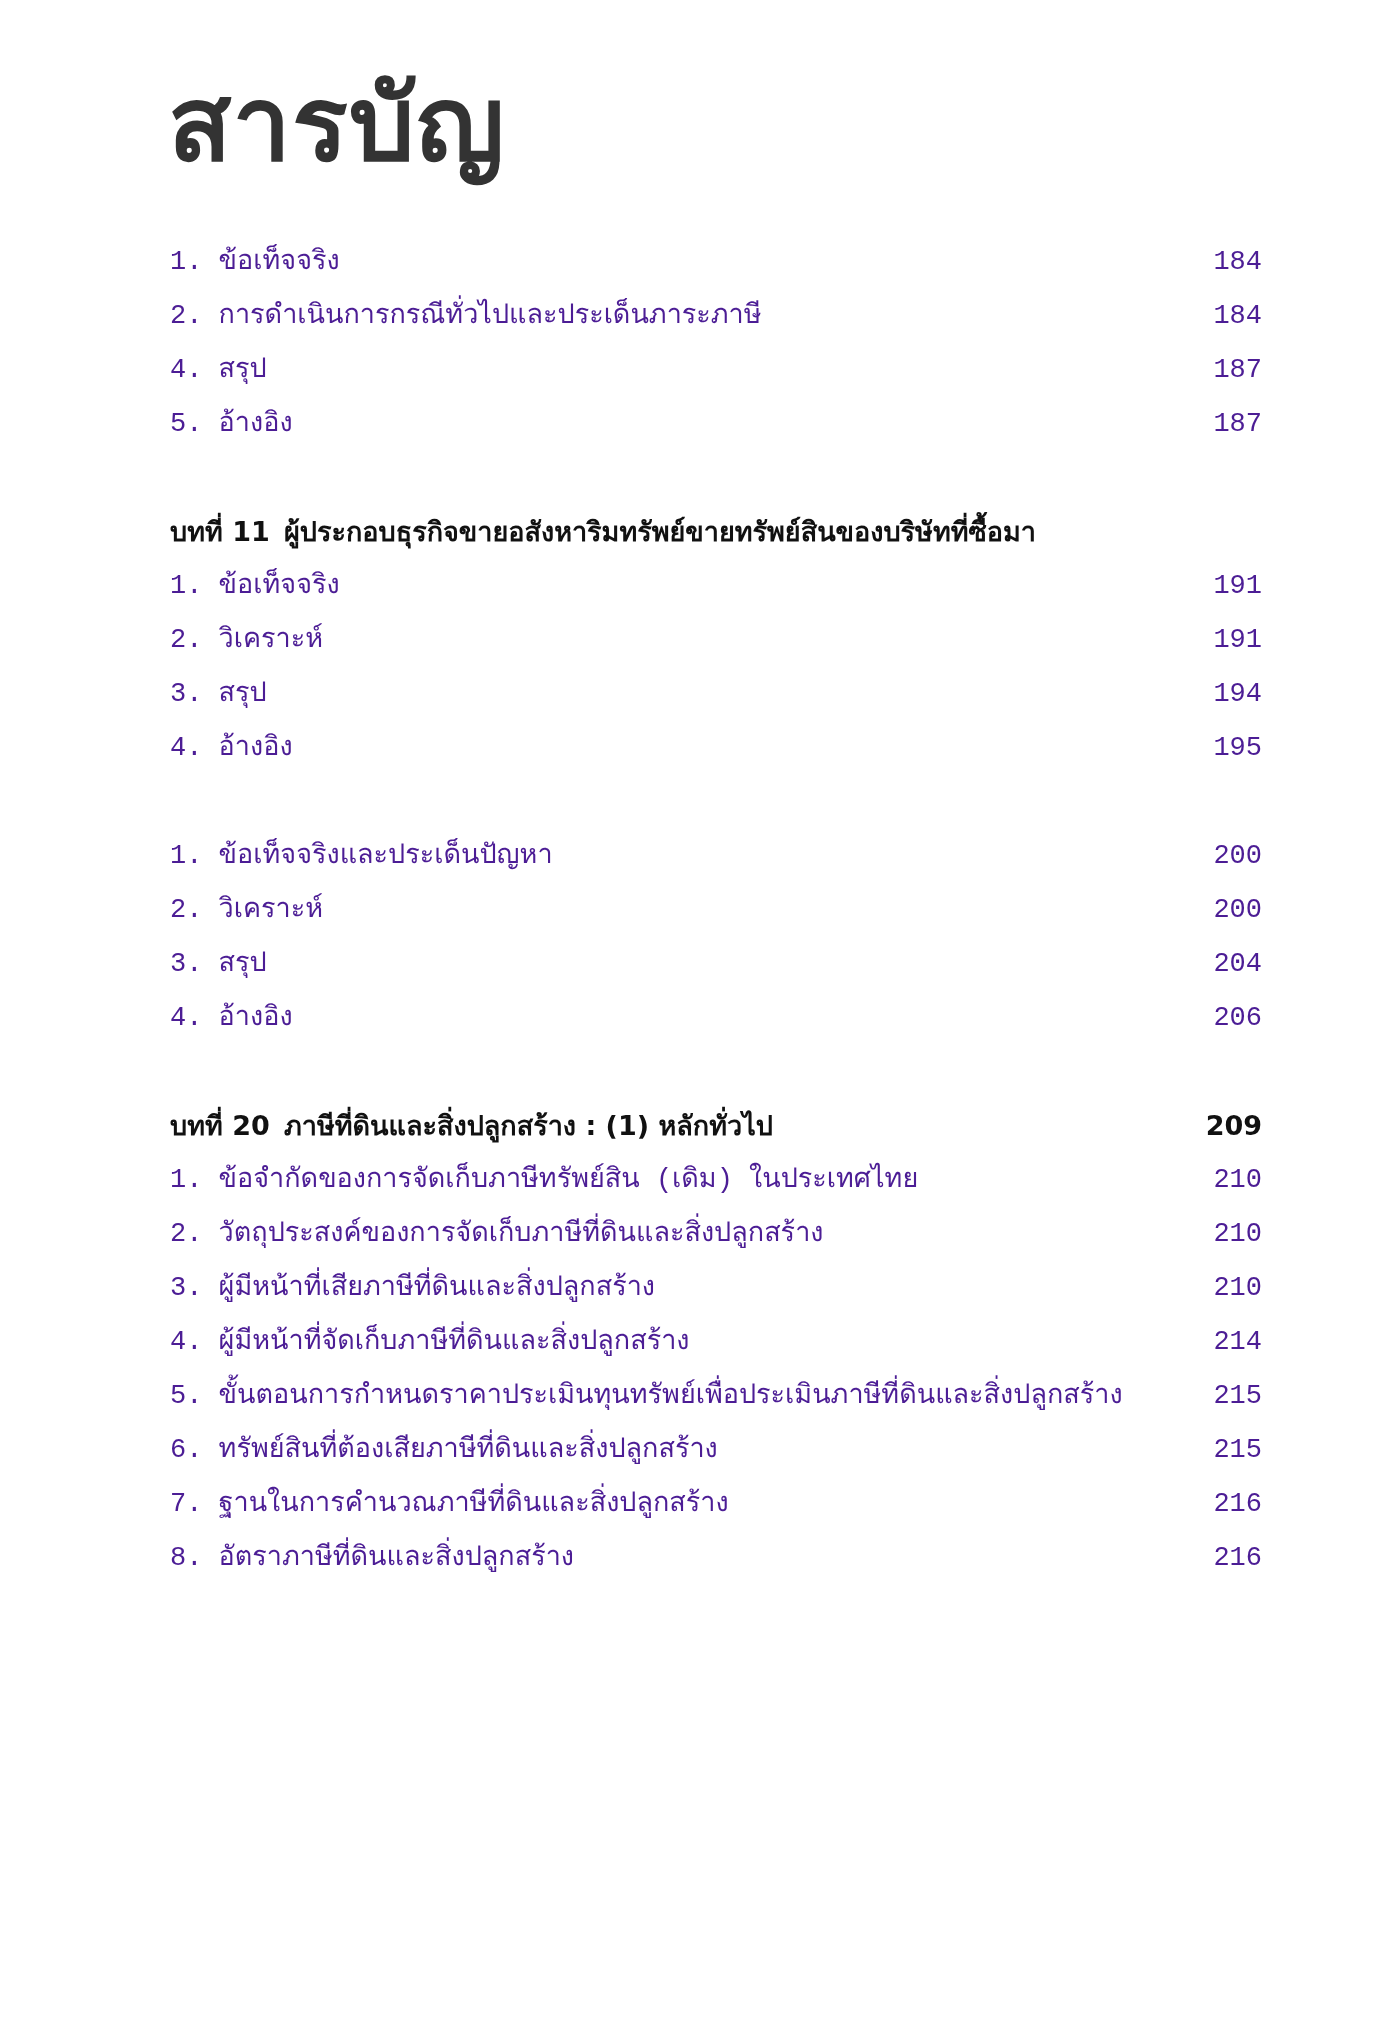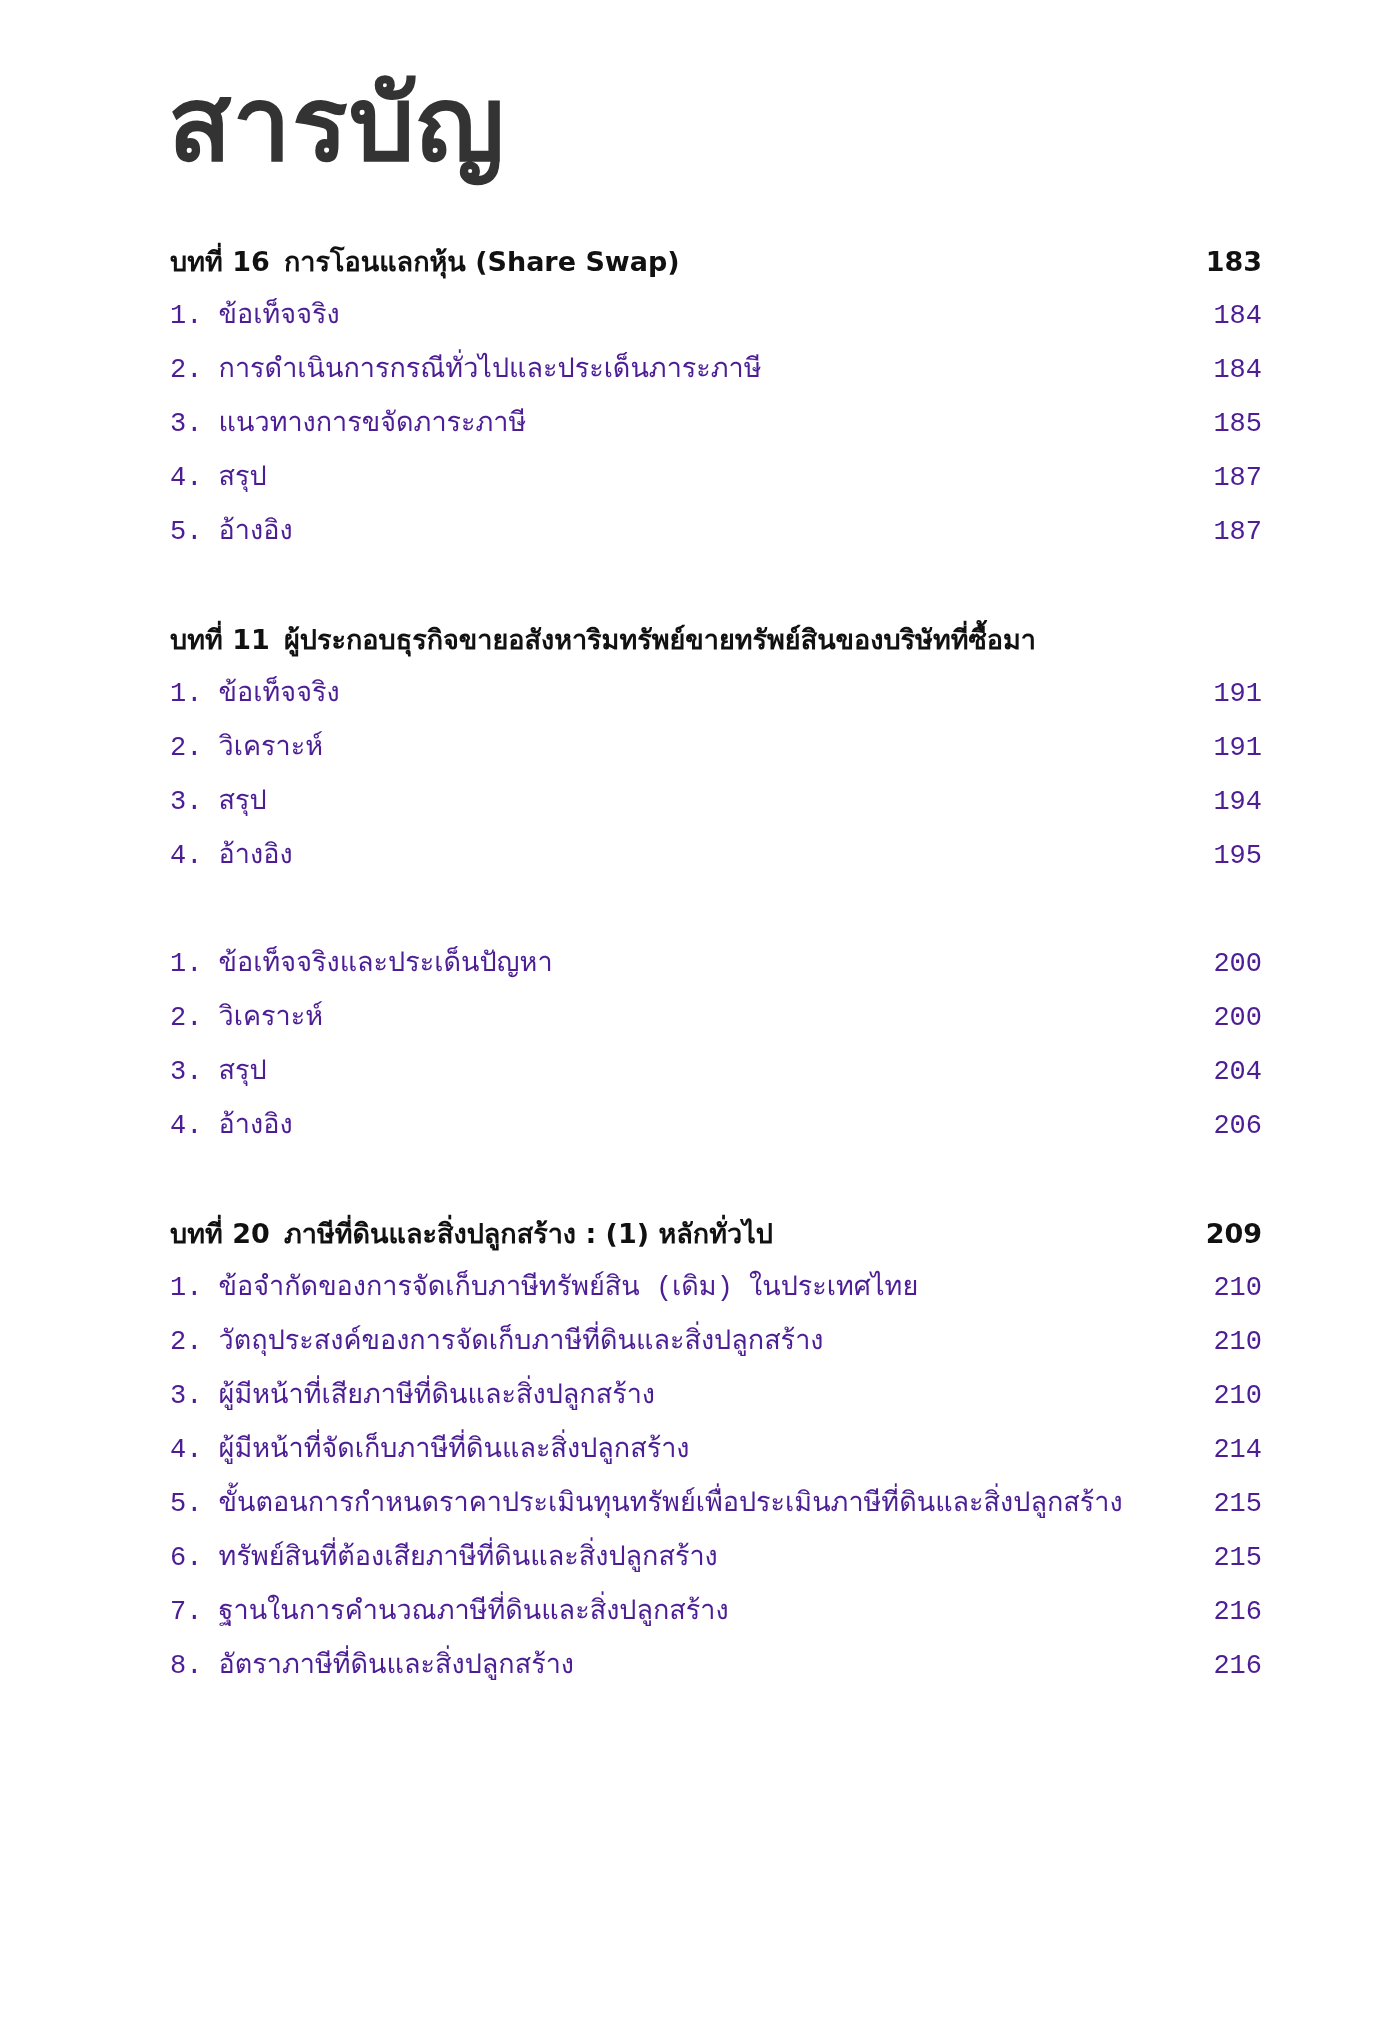--- a/index.html
+++ b/index.html
@@ -78,35 +78,27 @@
   </style>
 </head>
 <body>
 
 <div class="page">
   <h1 class="title">สารบัญ</h1>
 
   <div class="toc">
 
     <div class="chapter">
-      <div class="row chapter-row">
-        <span class="label"><span class="ch-prefix">บทที่ 16</span><span>การโอนแลกหุ้น (Share Swap)</span></span>
-        <span class="page-num">183</span>
-      </div>
       <div class="row item-row">
         <span class="label">1. ข้อเท็จจริง</span>
         <span class="page-num">184</span>
       </div>
       <div class="row item-row">
         <span class="label">2. การดำเนินการกรณีทั่วไปและประเด็นภาระภาษี</span>
         <span class="page-num">184</span>
-      </div>
-      <div class="row item-row">
-        <span class="label">3. แนวทางการขจัดภาระภาษี</span>
-        <span class="page-num">185</span>
       </div>
       <div class="row item-row">
         <span class="label">4. สรุป</span>
         <span class="page-num">187</span>
       </div>
       <div class="row item-row">
         <span class="label">5. อ้างอิง</span>
         <span class="page-num">187</span>
       </div>
     </div>

